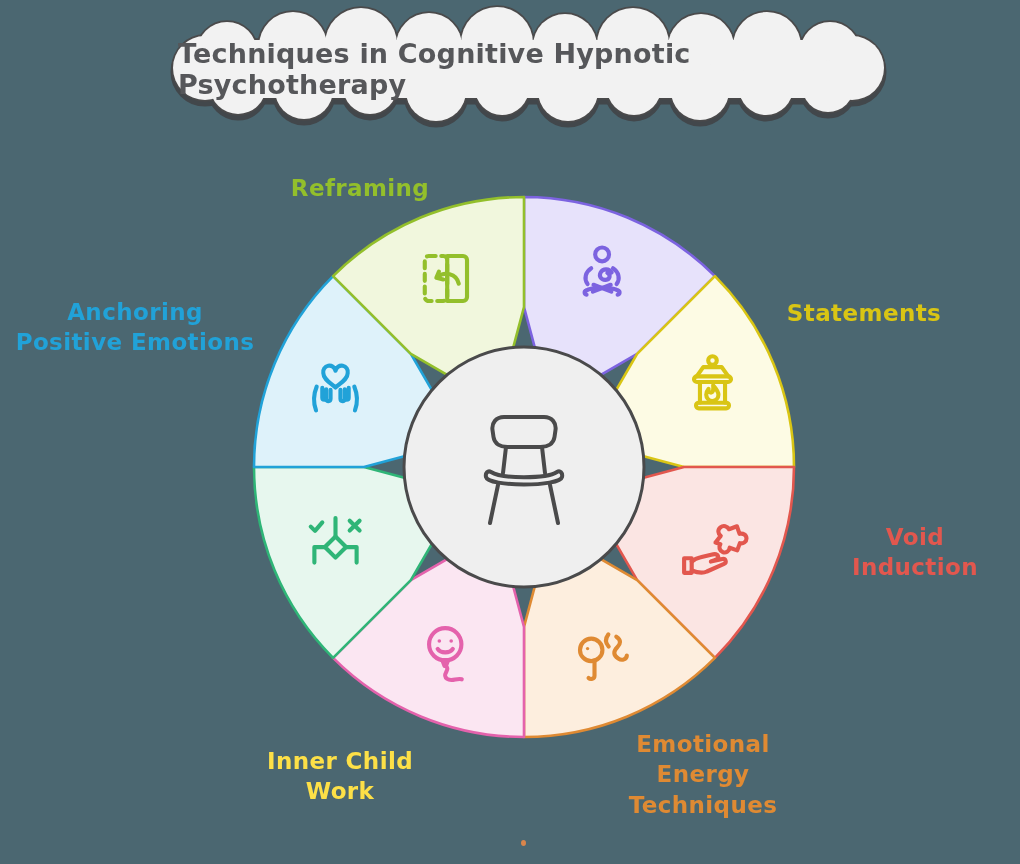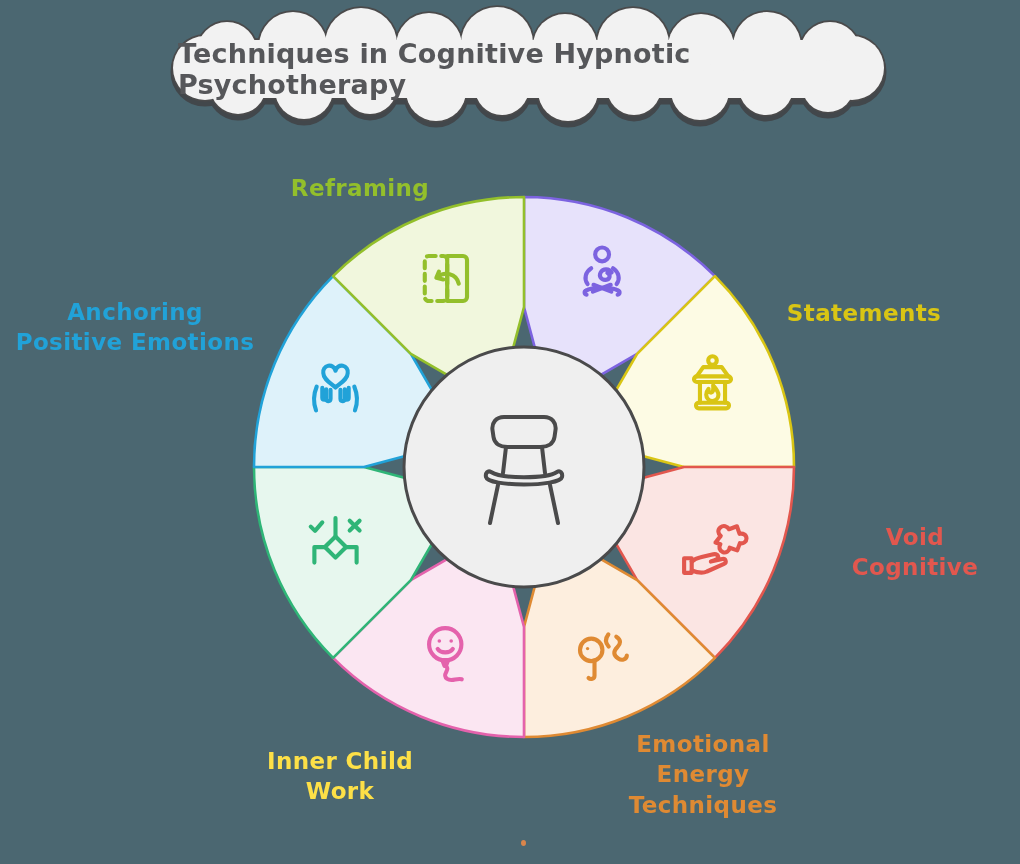--- a/index.html
+++ b/index.html
@@ -170,21 +170,21 @@
     <g id="center-icon" transform="translate(476,411)">
       <path d="M28 6h40c8 0 12.5 6 11.5 13l-1 7c-1 7-7 10-14 10H31.5c-7 0-13-3-14-10l-1-7C15.5 12 20 6 28 6z"></path>
       <path d="M30 36l-3 26M66 36l3 26"></path>
       <path d="M10 66c2 10 74 10 76 0 .9-4-2-7-5-5-11 7-55 7-66 0-3-2-5.9 1-5 5z"></path>
       <path d="M22 74l-8 38M74 74l8 38"></path>
     </g>
   </svg>
 
   <div class="lbl" id="lbl-1" style="color: rgb(217, 197, 20);">Statements</div>
   <div class="lbl" id="lbl-2" style="color: rgb(226, 87, 78);">Void
-Cognitive</div>
+Induction</div>
   <div class="lbl" id="lbl-3" style="color: rgb(223, 138, 51);">Emotional
 Energy
 Techniques</div>
   <div class="lbl" id="lbl-4" style="color: #fde047;">Inner Child
 Work</div>
   <div class="lbl" id="lbl-6" style="color: rgb(33, 162, 216);">Anchoring
 Positive Emotions</div>
   <div class="lbl" id="lbl-7" style="color: rgb(147, 191, 43);">Reframing</div>
 
   <div class="title" style="color: rgb(86, 87, 90);">Techniques in Cognitive Hypnotic Psychotherapy</div>

